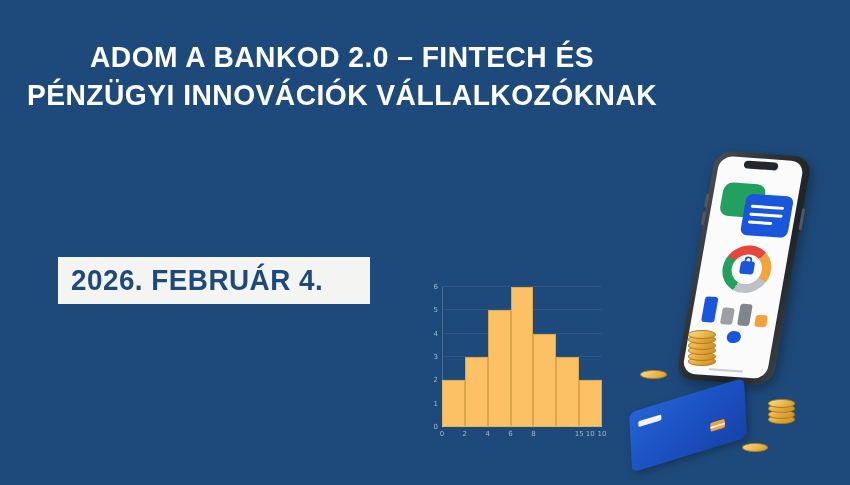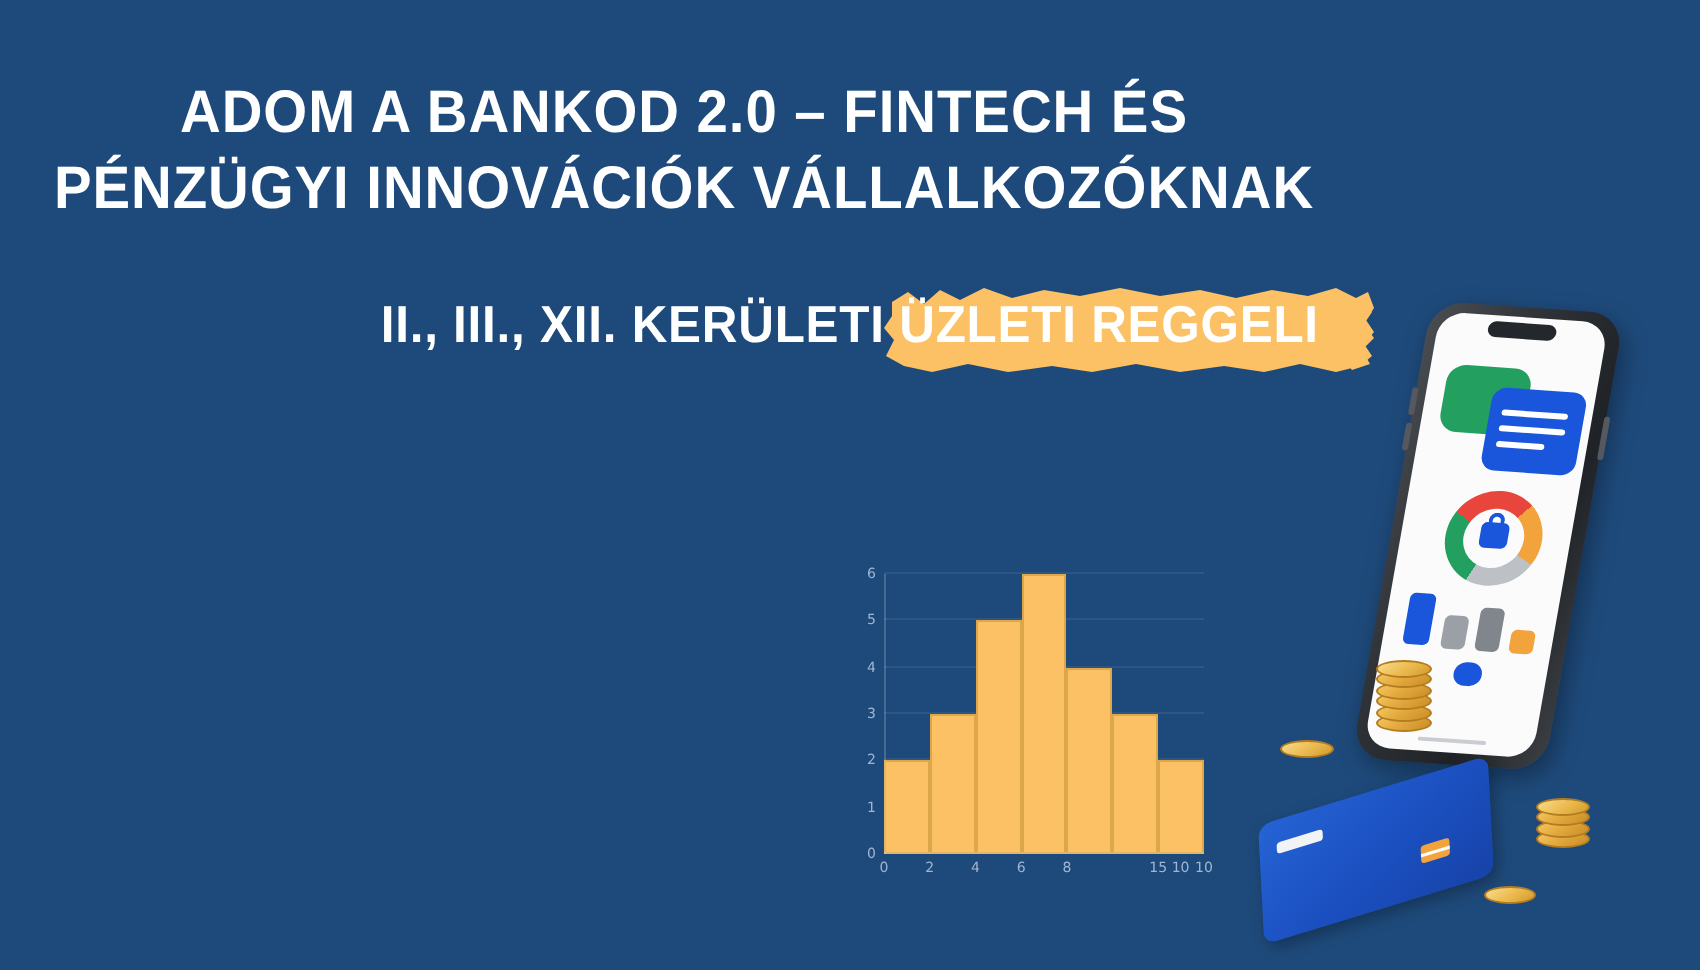--- a/index.html
+++ b/index.html
@@ -272,28 +272,24 @@
 </head>
 <body>
 
 <div id="poster">
 
   <div class="title-block">
     <div class="title-line l1">ADOM A BANKOD 2.0 – FINTECH ÉS</div>
     <div class="title-line l2">PÉNZÜGYI INNOVÁCIÓK VÁLLALKOZÓKNAK</div>
   </div>
 
-  <div class="subtitle-wrap">
-    <svg class="brush" viewBox="0 0 250 46" preserveAspectRatio="none">
-      <path fill="#fcc164" d="M6,9 L14,4 L22,10 L30,3 L40,8 L52,2 L66,7 L82,3 L100,6 L120,2 L140,6 L160,3 L178,7 L196,3 L214,6 L228,2 L238,7 L244,4 L247,12 L243,18 L247,24 L242,30 L246,36 L240,41 L228,44 L210,40 L192,44 L172,41 L150,44 L128,40 L106,44 L86,41 L64,44 L44,40 L26,44 L12,41 L3,36 L7,28 L2,22 L6,16 Z"></path>
-      <path fill="#fcc164" d="M233,10 L241,6 L246,14 L242,20 L247,27 L241,33 L245,40 L236,43 L230,36 L235,28 L229,21 L234,15 Z"></path>
-    </svg>
-    <div class="subtitle">II., III., XII. KERÜLETI ÜZLETI REGGELI</div>
-  </div>
-
+
+  <div class="date-box">
+    <span class="date-text">2026. FEBRUÁR 4.</span>
+  </div>
 
 
   <div class="chart">
     <div class="chart-plot" id="plot">
         <div class="gridline" style="bottom: 23.3333px;"></div>
         <div class="gridline" style="bottom: 46.6667px;"></div>
         <div class="gridline" style="bottom: 70px;"></div>
         <div class="gridline" style="bottom: 93.3333px;"></div>
         <div class="gridline" style="bottom: 116.667px;"></div>
         <div class="gridline" style="bottom: 140px;"></div>

